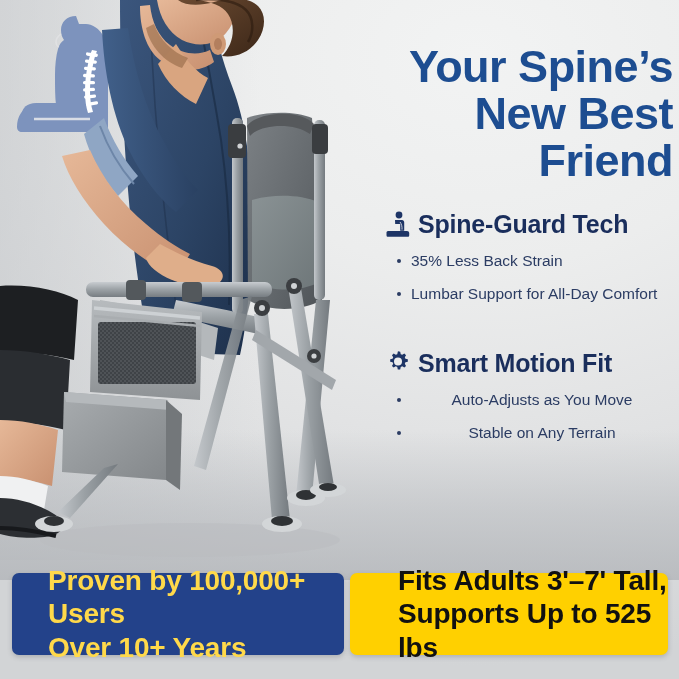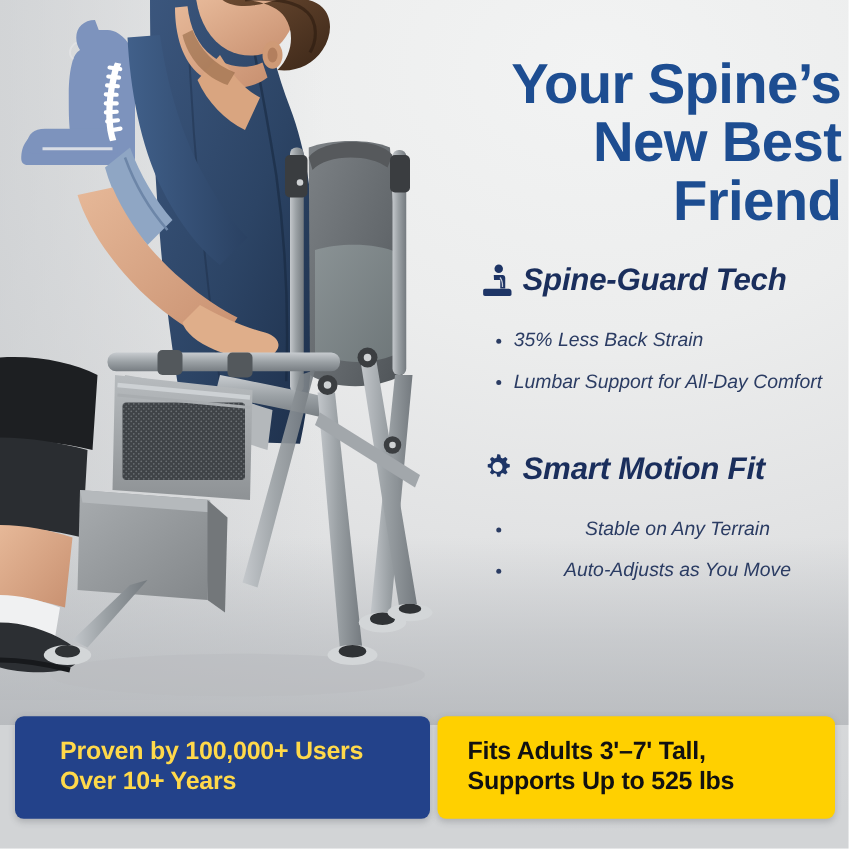--- a/index.html
+++ b/index.html
@@ -63,21 +63,21 @@
     margin: 0;
     color: #1d4d91;
     font-size: 45px;
     line-height: 1.04;
     font-weight: bold;
     letter-spacing: -0.5px;
     white-space: pre-line;
     text-align: right;
   }
 
-  .feature-block { margin-top: 26px; font-style: italic; }
+  .feature-block { margin-top: 26px; }
   .feature-block.second { margin-top: 44px; text-align: center; }
 
   .feature-head {
     display: flex;
     align-items: center;
     gap: 7px;
     margin-left: 2px;
   }
   .feature-icon {
     width: 26px;
@@ -87,21 +87,21 @@
   }
   .feature-title {
     color: #1a2e5c;
     font-size: 25px;
     font-weight: bold;
     letter-spacing: -0.2px;
     white-space: nowrap;
   }
   .bullets {
     list-style: none;
-    margin: 24px 0 0 0;
+    margin: 12px 0 0 0;
     padding: 0 0 0 14px;
   }
   .bullets li {
     position: relative;
     color: #2b3c63;
     font-size: 15.5px;
     line-height: 1.35;
     padding-left: 14px;
     margin-bottom: 12px;
     white-space: nowrap;
@@ -131,24 +131,24 @@
   .banner-navy {
     left: 12px;
     width: 332px;
     background: #23428a;
     padding-left: 36px;
   }
   .banner-yellow {
     left: 350px;
     width: 318px;
     background: #ffd000;
-    padding-left: 24px;
+    padding-left: 48px;
   }
   .banner-text {
-    font-size: 20px;
+    font-size: 28px;
     font-weight: bold;
     line-height: 1.18;
     white-space: pre-line;
     letter-spacing: -0.2px;
   }
   .banner-navy .banner-text { color: #ffd94a; }
   .banner-yellow .banner-text { color: #111111; }
 </style>
 </head>
 <body>
@@ -361,22 +361,22 @@
       <div class="feature-head">
         <span class="feature-icon">
           <svg viewBox="0 0 26 26" width="26" height="26" aria-hidden="true">
             <path fill="#1e3566" d="M13 1.2l2.2.55.55 2.4 1.5.62 2.1-1.25 1.7 1.7-1.25 2.1.62 1.5 2.4.55v2.4l-2.4.55-.62 1.5 1.25 2.1-1.7 1.7-2.1-1.25-1.5.62-.55 2.4h-2.4l-.55-2.4-1.5-.62-2.1 1.25-1.7-1.7 1.25-2.1-.62-1.5-2.4-.55v-2.4l2.4-.55.62-1.5-1.25-2.1 1.7-1.7 2.1 1.25 1.5-.62.55-2.4z"></path>
             <circle cx="13" cy="11.6" r="4" fill="#eceded"></circle>
           </svg>
         </span>
         <span class="feature-title">Smart Motion Fit</span>
       </div>
       <ul class="bullets">
+        <li>Auto-Adjusts as You Move</li>
         <li>Stable on Any Terrain</li>
-        <li>Auto-Adjusts as You Move</li>
       </ul>
     </div>
   </div>
 
   <div class="banner banner-navy">
     <span class="banner-text">Proven by 100,000+ Users
 Over 10+ Years</span>
   </div>
 
   <div class="banner banner-yellow">

